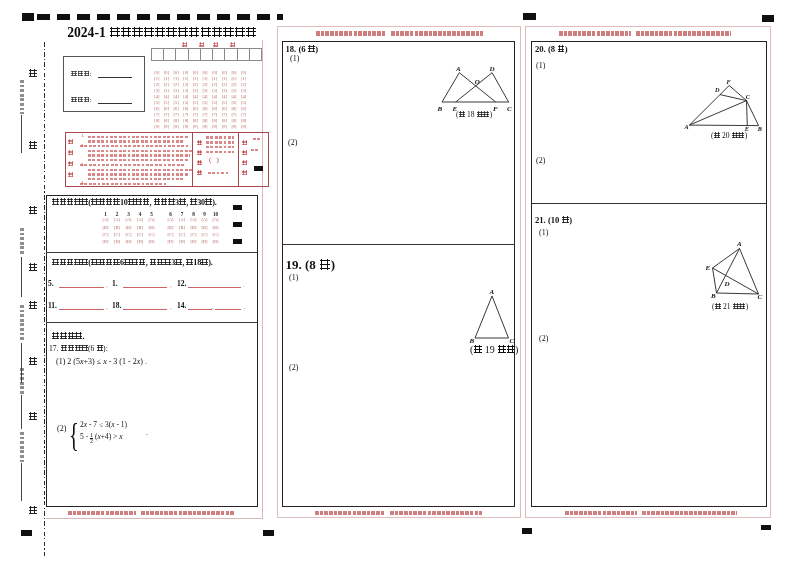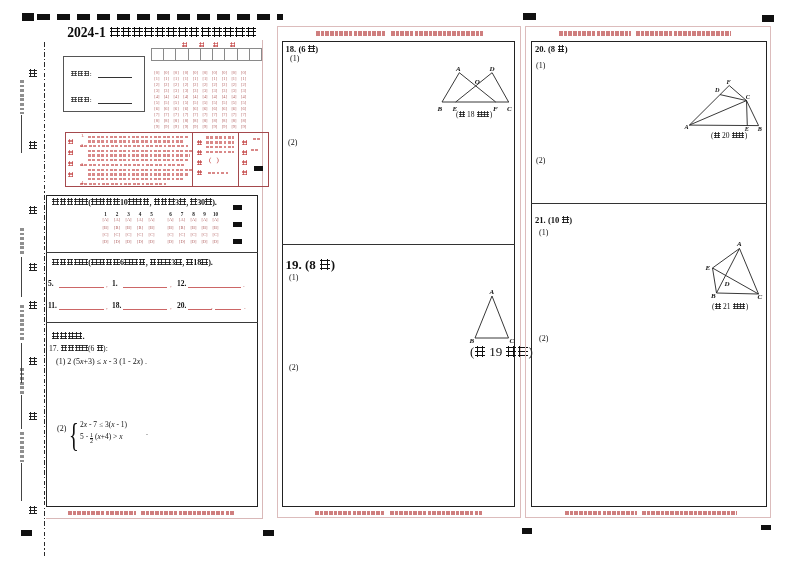--- a/index.html
+++ b/index.html
@@ -182,21 +182,21 @@
 <div class="ab" style="left:123px;top:286.5px;width:44px;height:1px;background:#c66"></div>
 <div class="ab" style="left:177px;top:278.5px;font-size:7.5px;font-weight:bold;color:#111">12.</div>
 <div class="ab" style="left:188px;top:286.5px;width:53px;height:1px;background:#c66"></div>
 <div class="ab pk" style="left:106px;top:281px;font-size:7px">,</div>
 <div class="ab pk" style="left:170px;top:281px;font-size:7px">,</div>
 <div class="ab pk" style="left:243px;top:281px;font-size:7px">.</div>
 <div class="ab" style="left:48px;top:300.5px;font-size:7.5px;font-weight:bold;color:#111">11.</div>
 <div class="ab" style="left:59px;top:308.5px;width:45px;height:1px;background:#c66"></div>
 <div class="ab" style="left:112px;top:300.5px;font-size:7.5px;font-weight:bold;color:#111">18.</div>
 <div class="ab" style="left:123px;top:308.5px;width:44px;height:1px;background:#c66"></div>
-<div class="ab" style="left:177px;top:300.5px;font-size:7.5px;font-weight:bold;color:#111">20.</div>
+<div class="ab" style="left:177px;top:300.5px;font-size:7.5px;font-weight:bold;color:#111">14.</div>
 <div class="ab" style="left:188px;top:308.5px;width:24px;height:1px;background:#c66"></div>
 <div class="ab" style="left:215px;top:308.5px;width:26px;height:1px;background:#c66"></div>
 <div class="ab pk" style="left:106px;top:303px;font-size:7px">,</div>
 <div class="ab pk" style="left:170px;top:303px;font-size:7px">,</div>
 <div class="ab pk" style="left:211px;top:303px;font-size:7px">,</div>
 <div class="ab pk" style="left:244px;top:303px;font-size:7px">.</div>
 <div class="ab" style="left:46px;top:321.5px;width:212px;height:1.6px;background:#3a3a3a"></div>
 <div class="ab" style="left:52px;top:331px;font-size:8.6px;font-weight:bold;color:#111"><span class="z"></span><span class="z"></span><span class="z"></span><span class="z"></span>.</div>
 <div class="ab" style="left:49px;top:343.5px;font-size:7.7px;color:#111">17. <span class="z"></span><span class="z"></span><span class="z"></span><span class="z"></span>(6 <span class="z"></span>):</div>
 <div class="ab" style="left:56px;top:356.5px;font-size:8px;color:#111">(1) 2 (5<i>x</i>+3) ≤ <i>x</i> - 3 (1 - 2<i>x</i>) .</div>
@@ -243,21 +243,21 @@
 <path d="M27,9 L10,51"></path>
       <path d="M27,9 L43.5,51"></path>
       <path d="M10,51 L43.5,51"></path>
     </g>
 <g font-family="Liberation Serif" font-style="italic" font-weight="bold" font-size="7" fill="#111">
 <text x="24.5" y="6.5">A</text>
       <text x="4.5" y="56">B</text>
       <text x="44.5" y="56">C</text>
     </g>
   </svg>
-<div class="ab" style="left:470px;top:344px;font-size:13px;color:#111">(<span class="z"></span> 19 <span class="z"></span><span class="z"></span>)</div>
+<div class="ab" style="left:470px;top:344px;font-size:10px;color:#111">(<span class="z"></span> 19 <span class="z"></span><span class="z"></span>)</div>
 <div class="ab" style="left:289px;top:362.5px;font-size:8px;color:#111">(2)</div>
 <div class="ab" style="left:524.5px;top:26px;width:246.5px;height:492px;border:1px solid #dcbcbc"></div>
 <div class="hb" style="left:559px;top:31.2px;width:72px;height:4.4px;color:#b84242"></div>
 <div class="hb" style="left:636px;top:31.2px;width:95px;height:4.4px;color:#b84242"></div>
 <div class="hb" style="left:565px;top:510.8px;width:72px;height:4.4px;color:#b84242"></div>
 <div class="hb" style="left:642px;top:510.8px;width:95px;height:4.4px;color:#b84242"></div>
 <div class="ab" style="left:531px;top:40.5px;width:236px;height:466.5px;border:1.2px solid #222"></div>
 <div class="ab" style="left:535px;top:44px;font-size:8.6px;font-weight:bold;color:#111">20. (8 <span class="z"></span>)</div>
 <div class="ab" style="left:536px;top:61px;font-size:8px;color:#111">(1)</div>
 <svg class="ab" style="left:680px;top:76px" width="88" height="56" viewBox="0 0 88 56">

